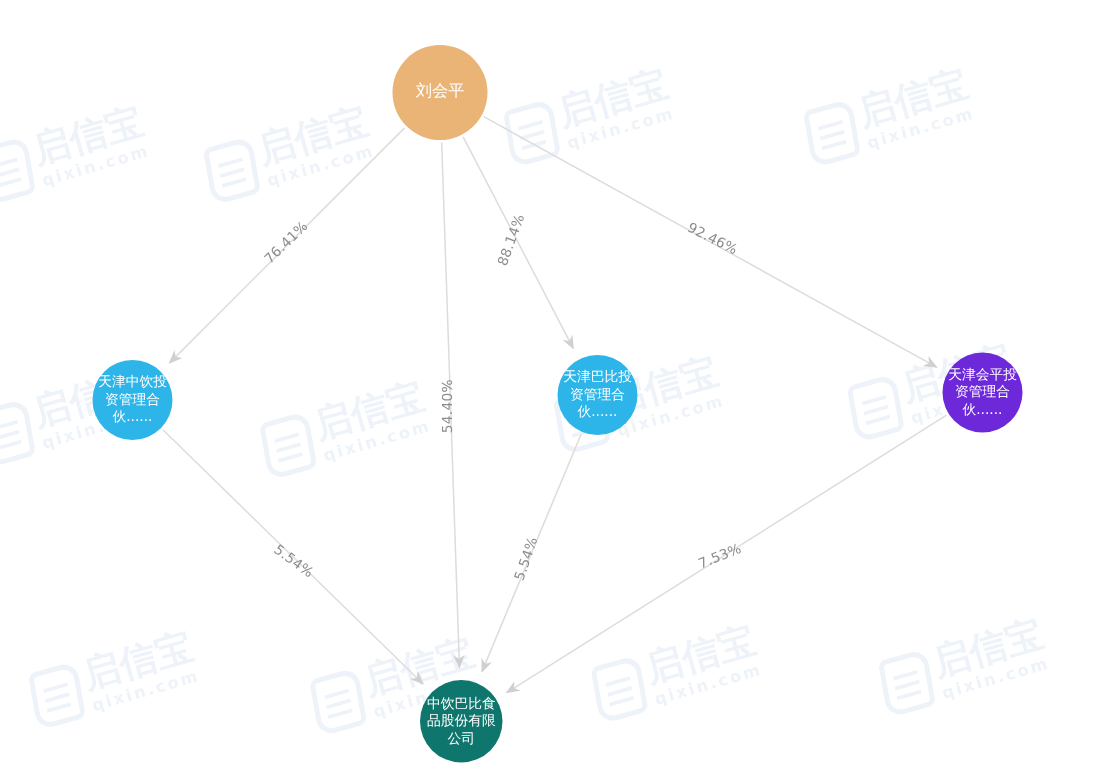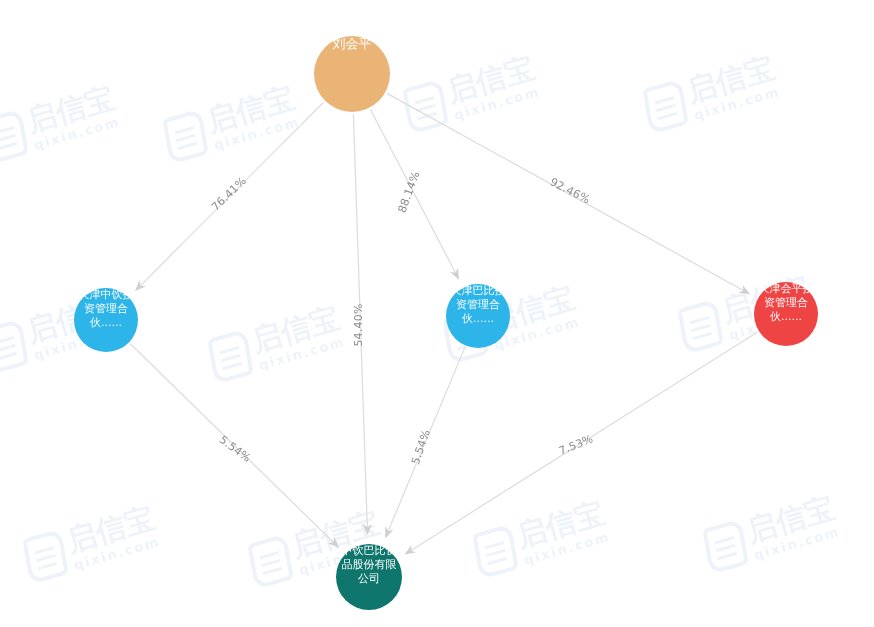--- a/index.html
+++ b/index.html
@@ -97,20 +97,21 @@
     font-family: "DejaVu Sans", "Liberation Sans", sans-serif;
     letter-spacing: 0.2px;
   }
 
   
   .node {
     position: absolute;
     z-index: 5;
     border-radius: 50%;
     display: flex;
+    align-items: center;
     justify-content: center;
     text-align: center;
     color: #ffffff;
     box-sizing: border-box;
     cursor: pointer;
   }
   .node-label {
     font-size: 11px;
     line-height: 14px;
     font-weight: normal;
@@ -255,21 +256,21 @@
   <div id="nodes-layer">
       <div class="node node-person" style="left: 314px; top: 36px; width: 76px; height: 76px; background: rgb(233, 180, 117);">
         <span class="node-label">刘会平</span>
       </div>
       <div class="node node-partner" style="left: 74px; top: 288px; width: 64px; height: 64px; background: rgb(45, 180, 232);">
         <span class="node-label">天津中饮投资管理合伙......</span>
       </div>
       <div class="node node-partner" style="left: 446px; top: 284px; width: 64px; height: 64px; background: rgb(45, 180, 232);">
         <span class="node-label">天津巴比投资管理合伙......</span>
       </div>
-      <div class="node node-partner" style="left: 754px; top: 282px; width: 64px; height: 64px; background: #ef4444;">
+      <div class="node node-partner" style="left: 754px; top: 282px; width: 64px; height: 64px; background: #6d28d9;">
         <span class="node-label">天津会平投资管理合伙......</span>
       </div>
       <div class="node node-company" style="left: 336px; top: 544px; width: 66px; height: 66px; background: #0f766e;">
         <span class="node-label">中饮巴比食品股份有限公司</span>
       </div>
     </div>
 
 </div>
 
 </body></html>

